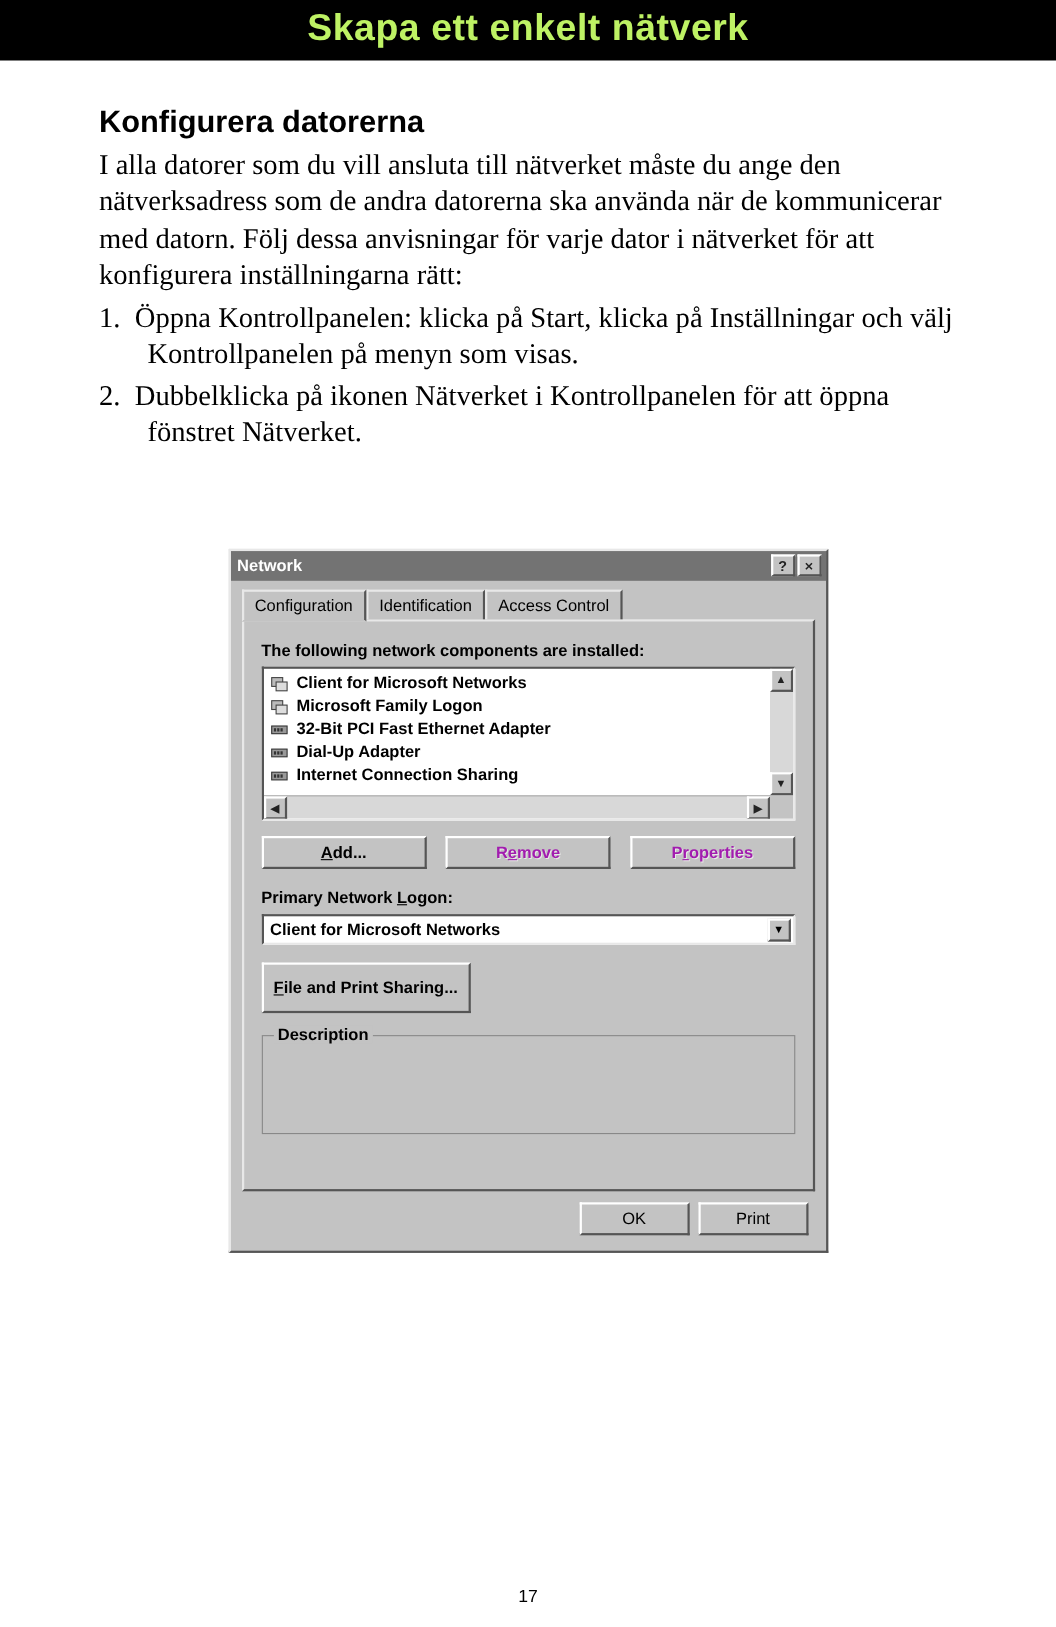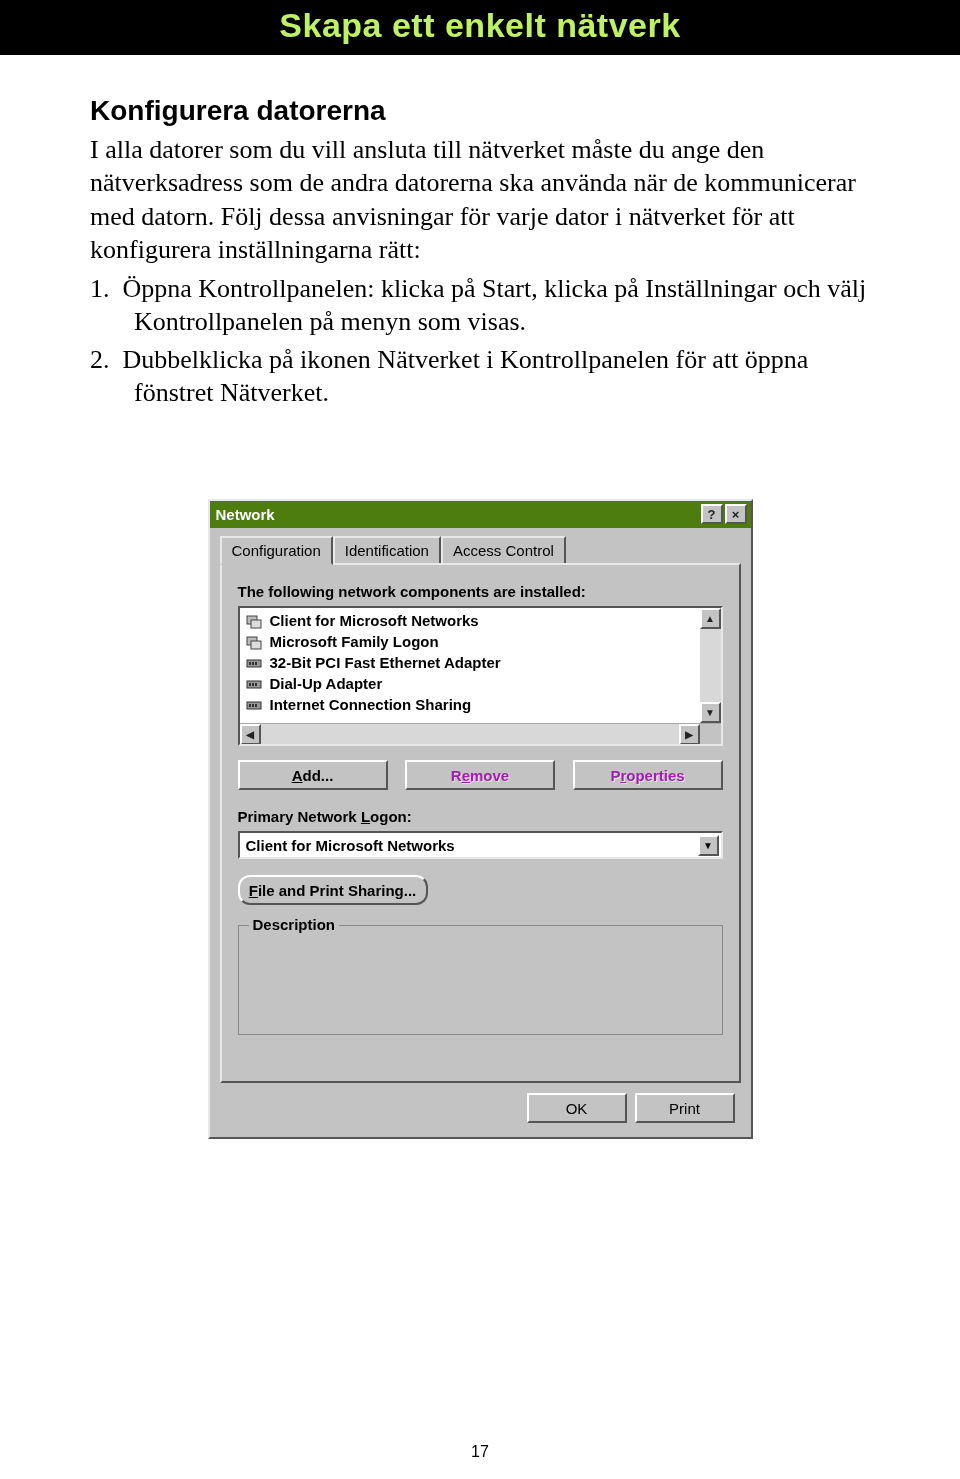--- a/index.html
+++ b/index.html
@@ -57,21 +57,21 @@
     background: #c3c3c3;
     border-top: 2px solid #e8e8e8;
     border-left: 2px solid #e8e8e8;
     border-right: 2px solid #555;
     border-bottom: 2px solid #555;
     font-family: "MS Sans Serif", Tahoma, Arial, sans-serif;
     font-size: 15px;
     color: #000;
   }
   .titlebar {
-    background: #4d7c0f;
+    background: #737373;
     color: #fff;
     font-weight: bold;
     font-size: 15px;
     padding: 3px 4px 4px 6px;
     display: flex;
     align-items: center;
     text-align: center;
   }
   .titlebar .spacer { flex: 1; }
   .win-btn {
@@ -184,26 +184,26 @@
   }
   .combo .combo-arrow {
     margin-left: auto;
     width: 21px; height: 21px;
     background: #c3c3c3;
     border-top: 2px solid #fff; border-left: 2px solid #fff;
     border-right: 2px solid #555; border-bottom: 2px solid #555;
     display:flex; align-items:center; justify-content:center;
     font-size: 10px;
   }
-  .file-share-btn { width: 190px; height: 30px; margin-bottom: 20px; border-radius: 12px; }
+  .file-share-btn { width: 190px; height: 46px; margin-bottom: 20px; }
   .groupbox {
     border: 1px solid #888;
     border-top-color: #888;
     position: relative;
-    height: 110px;
+    height: 90px;
     margin-top: 4px;
   }
   .groupbox-label {
     position: absolute; top: -10px; left: 10px;
     background: #c3c3c3; padding: 0 4px;
     font-size: 15px;
   }
   .dialog-actions {
     display: flex; justify-content: flex-end;
     padding: 0 16px 14px 0;

